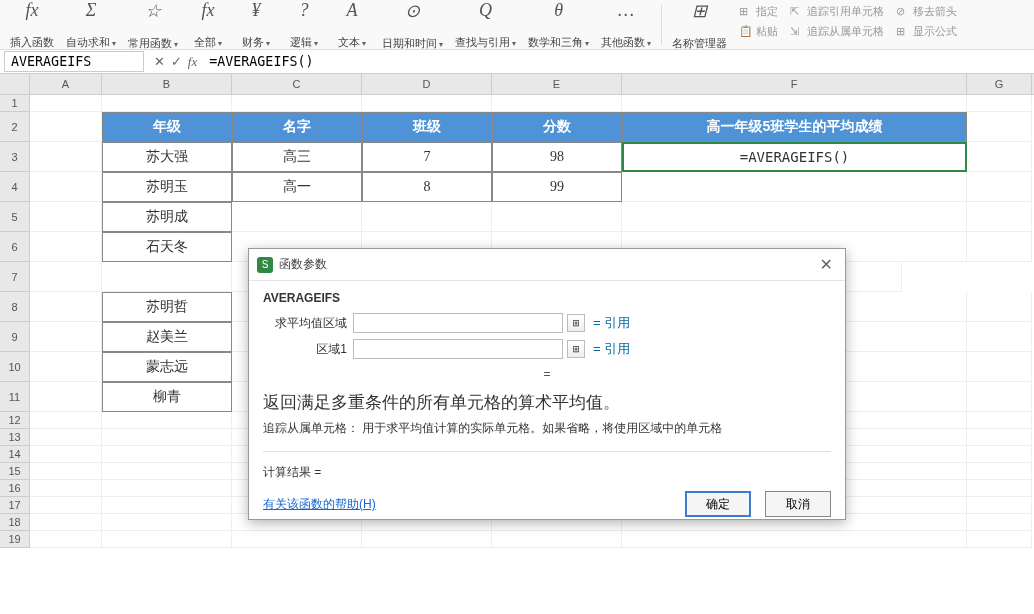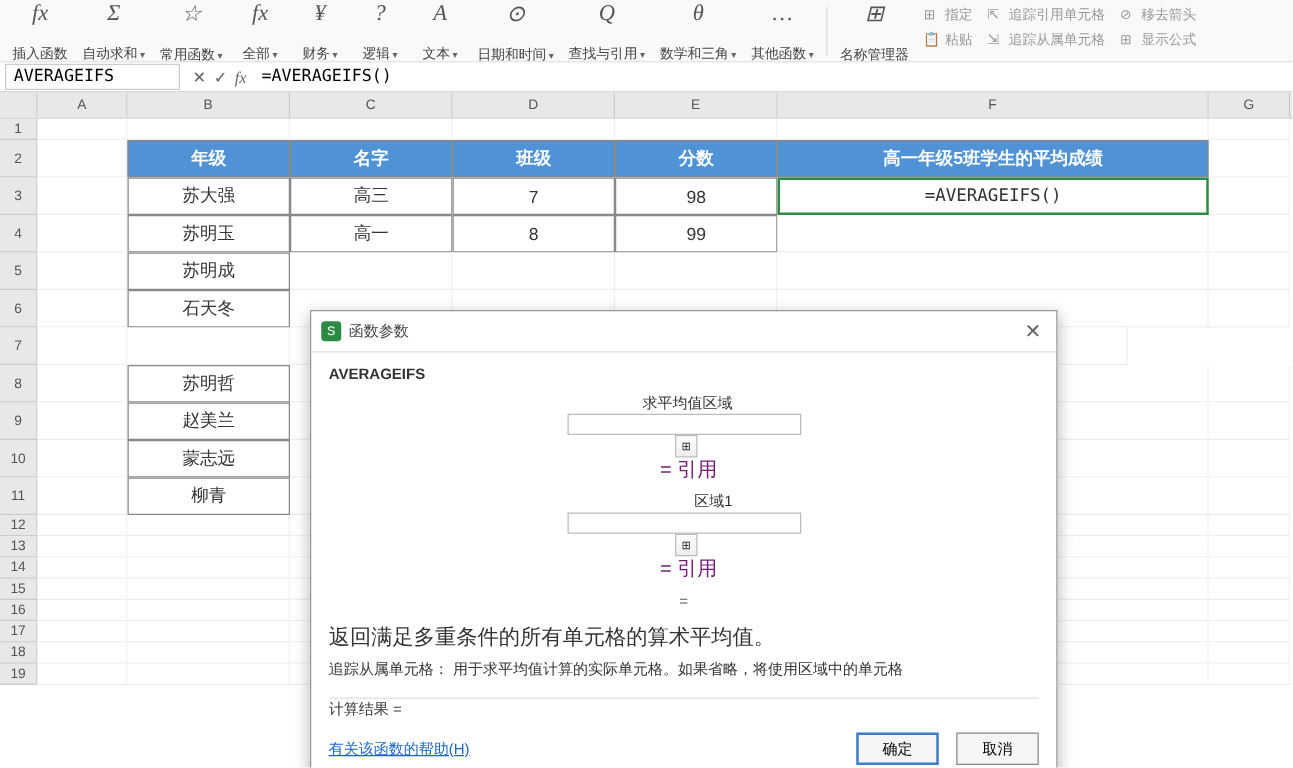--- a/index.html
+++ b/index.html
@@ -37,41 +37,41 @@
 .col-F { width: 345px; }
 .col-G { width: 65px; }
 
 .row { display: flex; height: 30px; }
 .row.short { height: 17px; }
 .row-h { width: 30px; border-right: 1px solid #ccc; border-bottom: 1px solid #ccc; background: #e8e8e8; text-align: center; font-size: 11px; color: #555; display: flex; align-items: center; justify-content: center; }
 .cell { border-right: 1px solid #eee; border-bottom: 1px solid #eee; display: flex; align-items: center; justify-content: center; font-size: 14px; padding: 0 4px; background: #fff; }
 
 
 .th { background: #4f93d6; color: #fff; font-weight: bold; border: 1px solid #888 !important; }
-.td { border: 1px solid #888 !important; background: #fff; }
+.td { border: 1px solid #888 !important; background: #fff; font-family: Liberation Serif, serif; }
 .active-cell { border: 2px solid #2d8a43 !important; position: relative; font-family: monospace; }
 
 
 .dialog { position: absolute; left: 248px; top: 248px; width: 598px; background: #fff; border: 1px solid #999; box-shadow: 0 3px 12px rgba(0,0,0,0.3); }
 .dialog-title { display: flex; align-items: center; padding: 6px 8px; border-bottom: 1px solid #e5e5e5; }
 .dialog-logo { width: 16px; height: 16px; background: #2d8a43; border-radius: 3px; margin-right: 6px; display: flex; align-items: center; justify-content: center; color: #fff; font-size: 10px; }
 .dialog-title-text { flex: 1; font-size: 12px; color: #444; }
 .dialog-close { cursor: pointer; font-size: 16px; color: #666; padding: 0 4px; }
 .dialog-body { padding: 10px 14px 4px 14px; }
 .func-name { font-weight: bold; font-size: 12px; margin-bottom: 8px; color: #333; }
-.arg-row { display: flex; align-items: center; margin-bottom: 6px; flex-direction: column; }
+.arg-row { display: flex; align-items: center; margin-bottom: 6px; }
 .arg-label { width: 90px; text-align: right; font-size: 12px; color: #333; padding-right: 6px; }
 .arg-input { flex: 1; max-width: 210px; border: 1px solid #bbb; height: 20px; padding: 0 4px; background: #fff; }
 .arg-ref-btn { width: 18px; height: 18px; border: 1px solid #bbb; margin-left: 4px; background: linear-gradient(#fff,#eee); cursor: pointer; display: flex; align-items: center; justify-content: center; font-size: 9px; }
-.arg-eq { margin-left: 8px; font-size: 16px; color: #701a75; }
+.arg-eq { margin-left: 8px; font-size: 13px; color: #0369a1; }
 .result-eq { text-align: center; font-size: 12px; color: #555; margin: 8px 0; }
 .desc { font-size: 17px; color: #333; margin: 10px 0 6px 0; }
 .desc2 { font-size: 12px; color: #333; margin: 6px 0 14px 0; }
-.calc-result { font-size: 12px; color: #333; border-top: 1px solid #e0e0e0; padding-top: 0; margin-top: 4px; }
-.dialog-footer { display: flex; align-items: center; padding: 6px 14px 28px 14px; }
+.calc-result { font-size: 12px; color: #333; border-top: 1px solid #e0e0e0; padding-top: 12px; margin-top: 4px; }
+.dialog-footer { display: flex; align-items: center; padding: 6px 14px 2px 14px; }
 .help-link { color: #1a66cc; text-decoration: underline; font-size: 12px; cursor: pointer; }
 .spacer { flex: 1; }
 .dlg-btn { min-width: 66px; height: 26px; border: 1px solid #888; background: #f5f5f5; margin-left: 14px; font-size: 12px; cursor: pointer; }
 .dlg-btn.primary { border: 2px solid #3d7cc9; margin-left: 28px; }
 </style>
 </head>
 <body>
 
 <div class="toolbar">
   <div class="toolbar-item">

